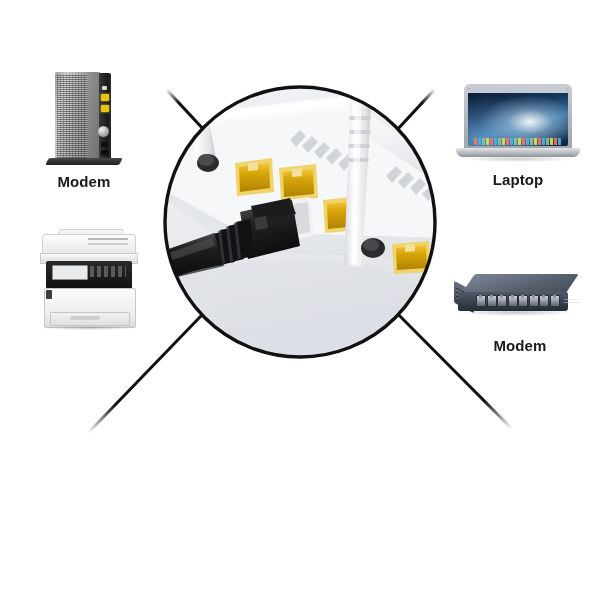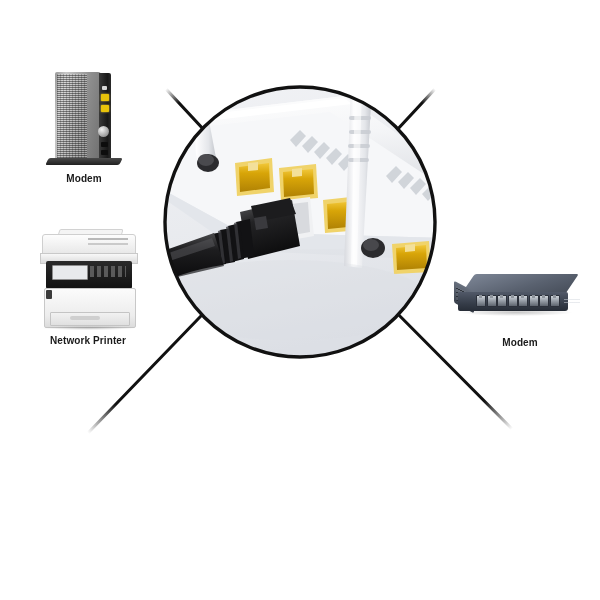--- a/index.html
+++ b/index.html
@@ -23,21 +23,21 @@
   .node {
     position: absolute;
     display: flex;
     flex-direction: column;
     align-items: center;
     justify-content: flex-end;
   }
   .node-label {
     font-family: "Liberation Sans", sans-serif;
     font-weight: bold;
-    font-size: 10px;
+    font-size: 15px;
     color: #1a1a1a;
     letter-spacing: 0.1px;
     white-space: nowrap;
     margin-top: 5px;
     text-align: center;
   }
   .node-art {
     position: relative;
     display: block;
   }
@@ -510,23 +510,36 @@
       <div class="pr-panelblock">
         <div class="pr-screen"></div>
         <div class="pr-keys"></div>
       </div>
       <div class="pr-body"></div>
       <div class="pr-tab"></div>
       <div class="pr-tray"></div>
       <div class="pr-handle"></div>
       <div class="pr-shadow"></div>
     </div>
-    <div class="node-label">Network Printer</div>
   </div>
 
+  <div class="node" id="node-laptop">
+    <div class="node-art laptop-wrap">
+      <div class="lt-lid">
+        <div class="lt-screen">
+          <div class="lt-menubar"></div>
+          <div class="lt-dock"></div>
+        </div>
+      </div>
+      <div class="lt-notch"></div>
+      <div class="lt-base"></div>
+      <div class="lt-shadow"></div>
+    </div>
+    <div class="node-label">Laptop</div>
+  </div>
 
   <div class="node" id="node-switch">
     <div class="node-art switch-wrap">
       <div class="sw-top"></div>
       <div class="sw-left"></div>
       <div class="sw-vents"></div>
       <div class="sw-front"></div>
       <div class="sw-ports">
         <div class="sw-port"></div>
           <div class="sw-port"></div>

